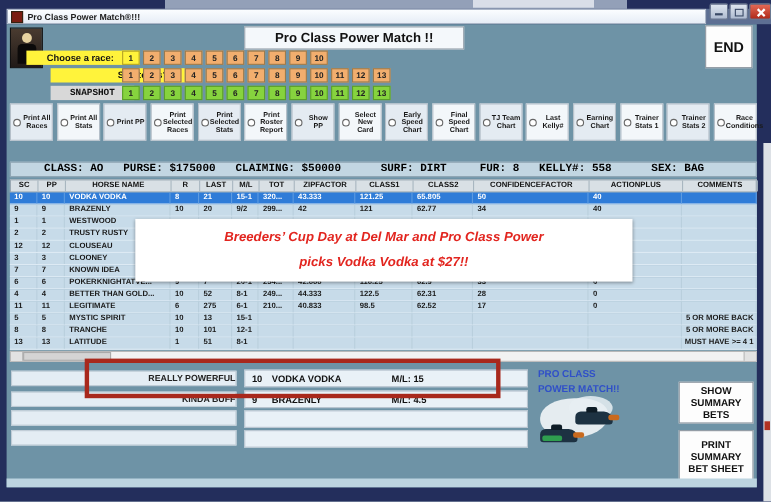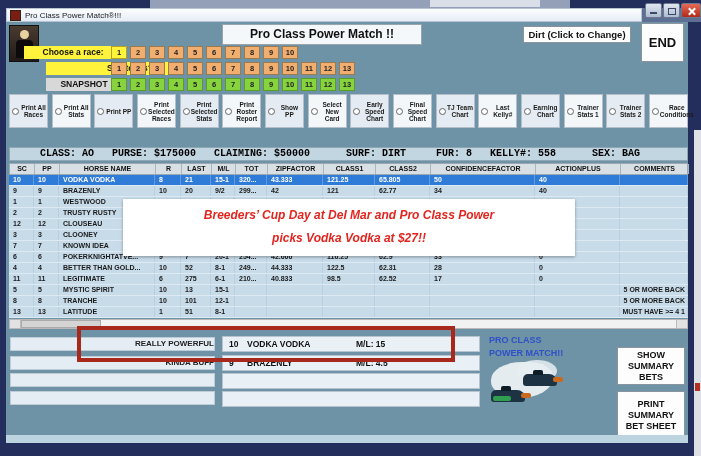--- a/index.html
+++ b/index.html
@@ -18,42 +18,42 @@
   .wmax{left:663px;width:17px;background:linear-gradient(#dfe6ef,#aebbd0);}
   .wmax::after{content:"";position:absolute;left:4px;top:4px;width:6px;height:5px;border:1.5px solid #3a4a66;}
   .wclose{left:681px;width:20px;background:linear-gradient(#e46a56,#b02a1a);}
   .wclose::before,.wclose::after{content:"";position:absolute;left:9px;top:3px;width:2px;height:9px;background:#fff;}
   .wclose::before{transform:rotate(45deg);}
   .wclose::after{transform:rotate(-45deg);}
 
   
   .titlebar{left:6px;top:8px;width:636px;height:14px;background:linear-gradient(#fbfdff,#e6edf6);border:1px solid #b9c4d2;box-sizing:border-box;display:flex;align-items:center;}
   .titleicon{width:9px;height:9px;margin:0 4px 0 3px;background:#7a1d12;border:1px solid #321;}
-  .titletext{font-size:8px;font-weight:normal;color:#222;white-space:nowrap;}
+  .titletext{font-size:8px;font-weight:bold;color:#222;white-space:nowrap;}
   .tbarright{left:642px;top:8px;width:59px;height:14px;background:#5d6f93;}
 
   
   .appwin{left:6px;top:22px;width:682px;height:421px;background:#6e93a6;}
   .appbottom{left:6px;top:435px;width:682px;height:8px;background:#bcd4e0;}
   .rsliver{left:694px;top:130px;width:7px;height:326px;background:#dde1e6;}
   .rdash{left:695px;top:383px;width:5px;height:8px;background:#b23222;}
 
   
   .appicon{left:9px;top:25px;width:30px;height:37px;background:linear-gradient(#4a3b30,#201a18);border:1px solid #111;box-sizing:border-box;}
   .appicon .head{position:absolute;left:10px;top:4px;width:9px;height:9px;border-radius:50%;background:#e8d3a0;}
   .appicon .body{position:absolute;left:6px;top:14px;width:17px;height:18px;border-radius:4px 4px 0 0;background:#0c0a0a;}
   .heading{left:222px;top:24px;width:200px;height:21px;background:#f4f8fb;border:1px solid #98a4ae;box-sizing:border-box;text-align:center;font-size:12px;font-weight:bold;color:#111;line-height:19px;}
   .dirtbtn{left:523px;top:26px;width:108px;height:17px;background:#fdfdfd;border:1px solid #8a949e;box-sizing:border-box;text-align:center;font-size:9.5px;font-weight:bold;line-height:15px;color:#111;}
   .endbtn{left:641px;top:23px;width:43px;height:39px;background:#fdfdfd;border:1px solid #8a949e;box-sizing:border-box;text-align:center;font-size:13px;font-weight:bold;color:#111;line-height:37px;}
 
   
   .sel-label{height:13px;font-size:8.5px;font-weight:bold;color:#111;text-align:center;line-height:13px;margin-left:15px;}
   .lab-choose{left:9px;top:46px;width:98px;background:var(--button-yellow);}
   .lab-scratch{left:31px;top:62px;width:76px;background:var(--button-yellow);padding-left:46px;}
-  .lab-snap{left:31px;top:78px;width:76px;background:#d8d8d8;}
+  .lab-snap{left:31px;top:78px;width:76px;background:#d8d8d8;font-family:Liberation Mono, monospace;}
   .btnrow{display:flex;gap:3px;}
   #choose-btns{left:111px;top:46px;}
   #scratch-btns{left:111px;top:62px;}
   #snap-btns{left:111px;top:78px;}
   .nbtn{width:16px;height:13px;box-sizing:border-box;border:1px solid #9a7a4e;font-size:7.5px;font-weight:bold;text-align:center;line-height:11px;color:#222;}
   .nbtn.yellow{background:var(--button-yellow);border-color:#b3a226;}
   .nbtn.peach{background:var(--button-peach);}
   .nbtn.green{background:var(--button-green);border-color:#5a9e2a;}
 
   
@@ -130,21 +130,20 @@
     <span class="titletext">Pro Class Power Match®!!!</span>
   </div>
 
   <div class="abs appwin"></div>
 
   <div class="abs appicon">
     <span class="head"></span>
     <span class="body"></span>
   </div>
   <div class="abs heading">Pro Class Power Match !!</div>
-  <div class="abs dirtbtn">Dirt (Click to Change)</div>
   <div class="abs endbtn">END</div>
 
   <div class="abs sel-label lab-choose">Choose  a race:</div>
   <div class="abs btnrow" id="choose-btns">
       <div class="nbtn yellow">1</div>
       <div class="nbtn peach">2</div>
       <div class="nbtn peach">3</div>
       <div class="nbtn peach">4</div>
       <div class="nbtn peach">5</div>
       <div class="nbtn peach">6</div>

